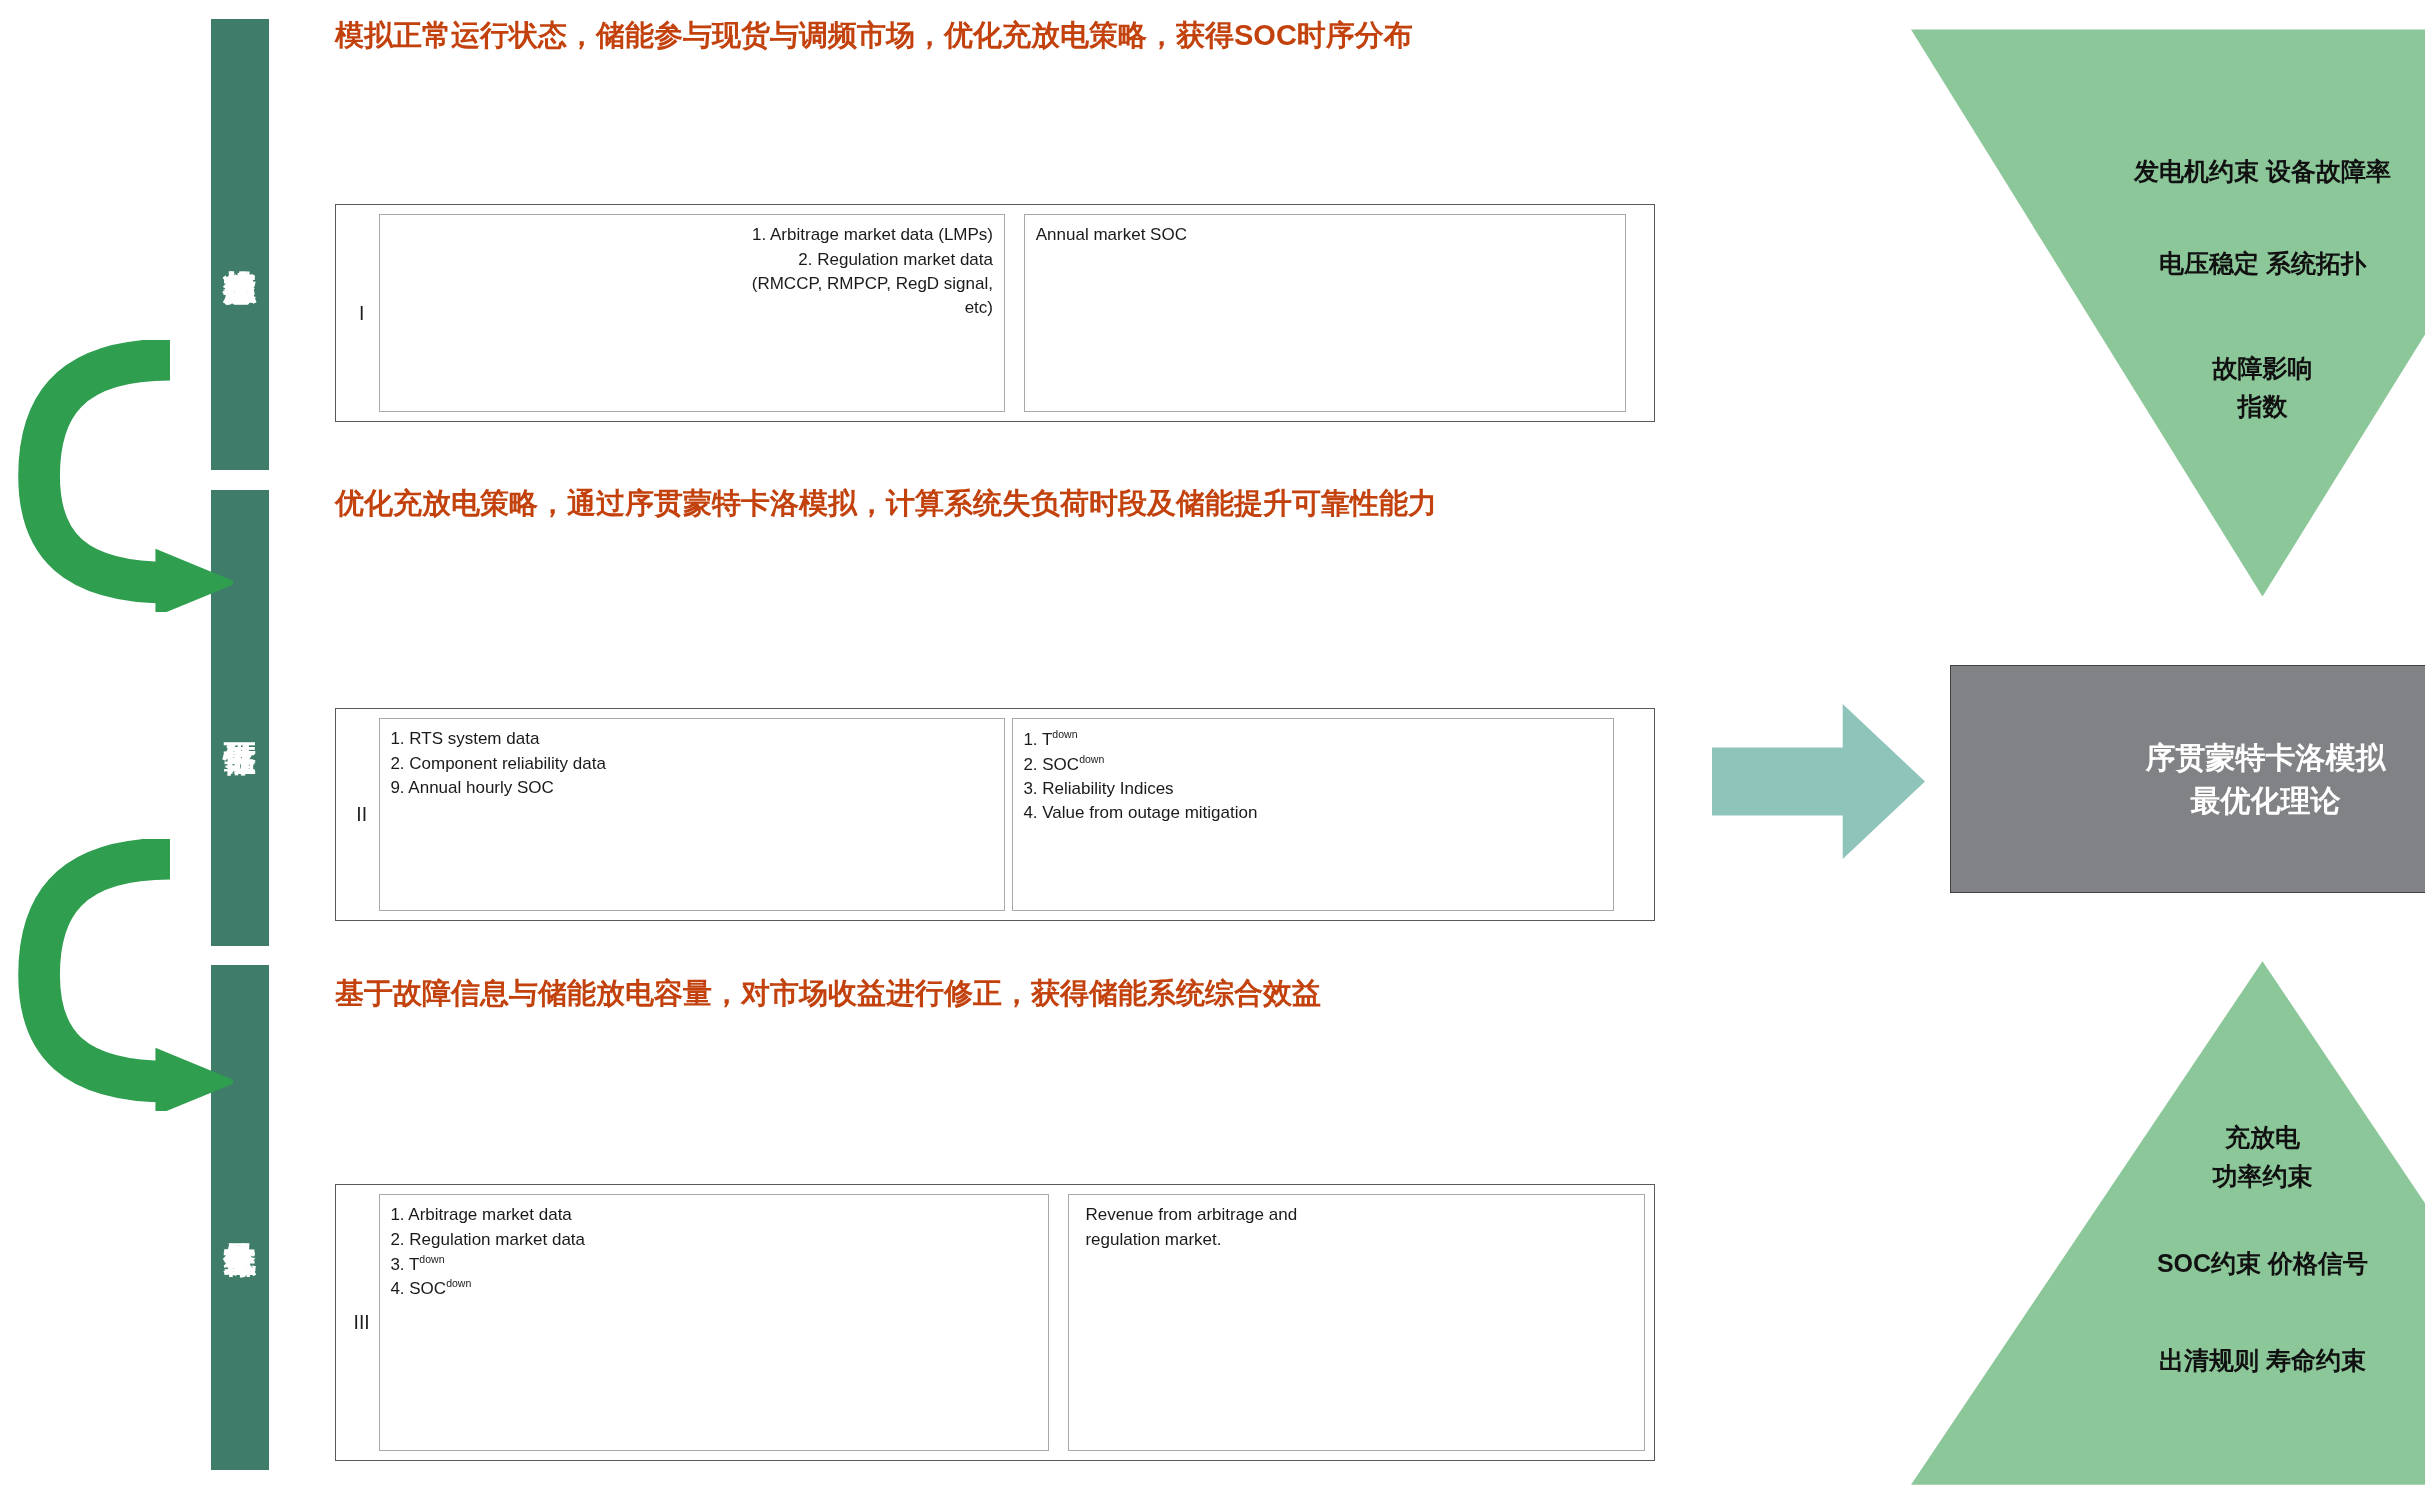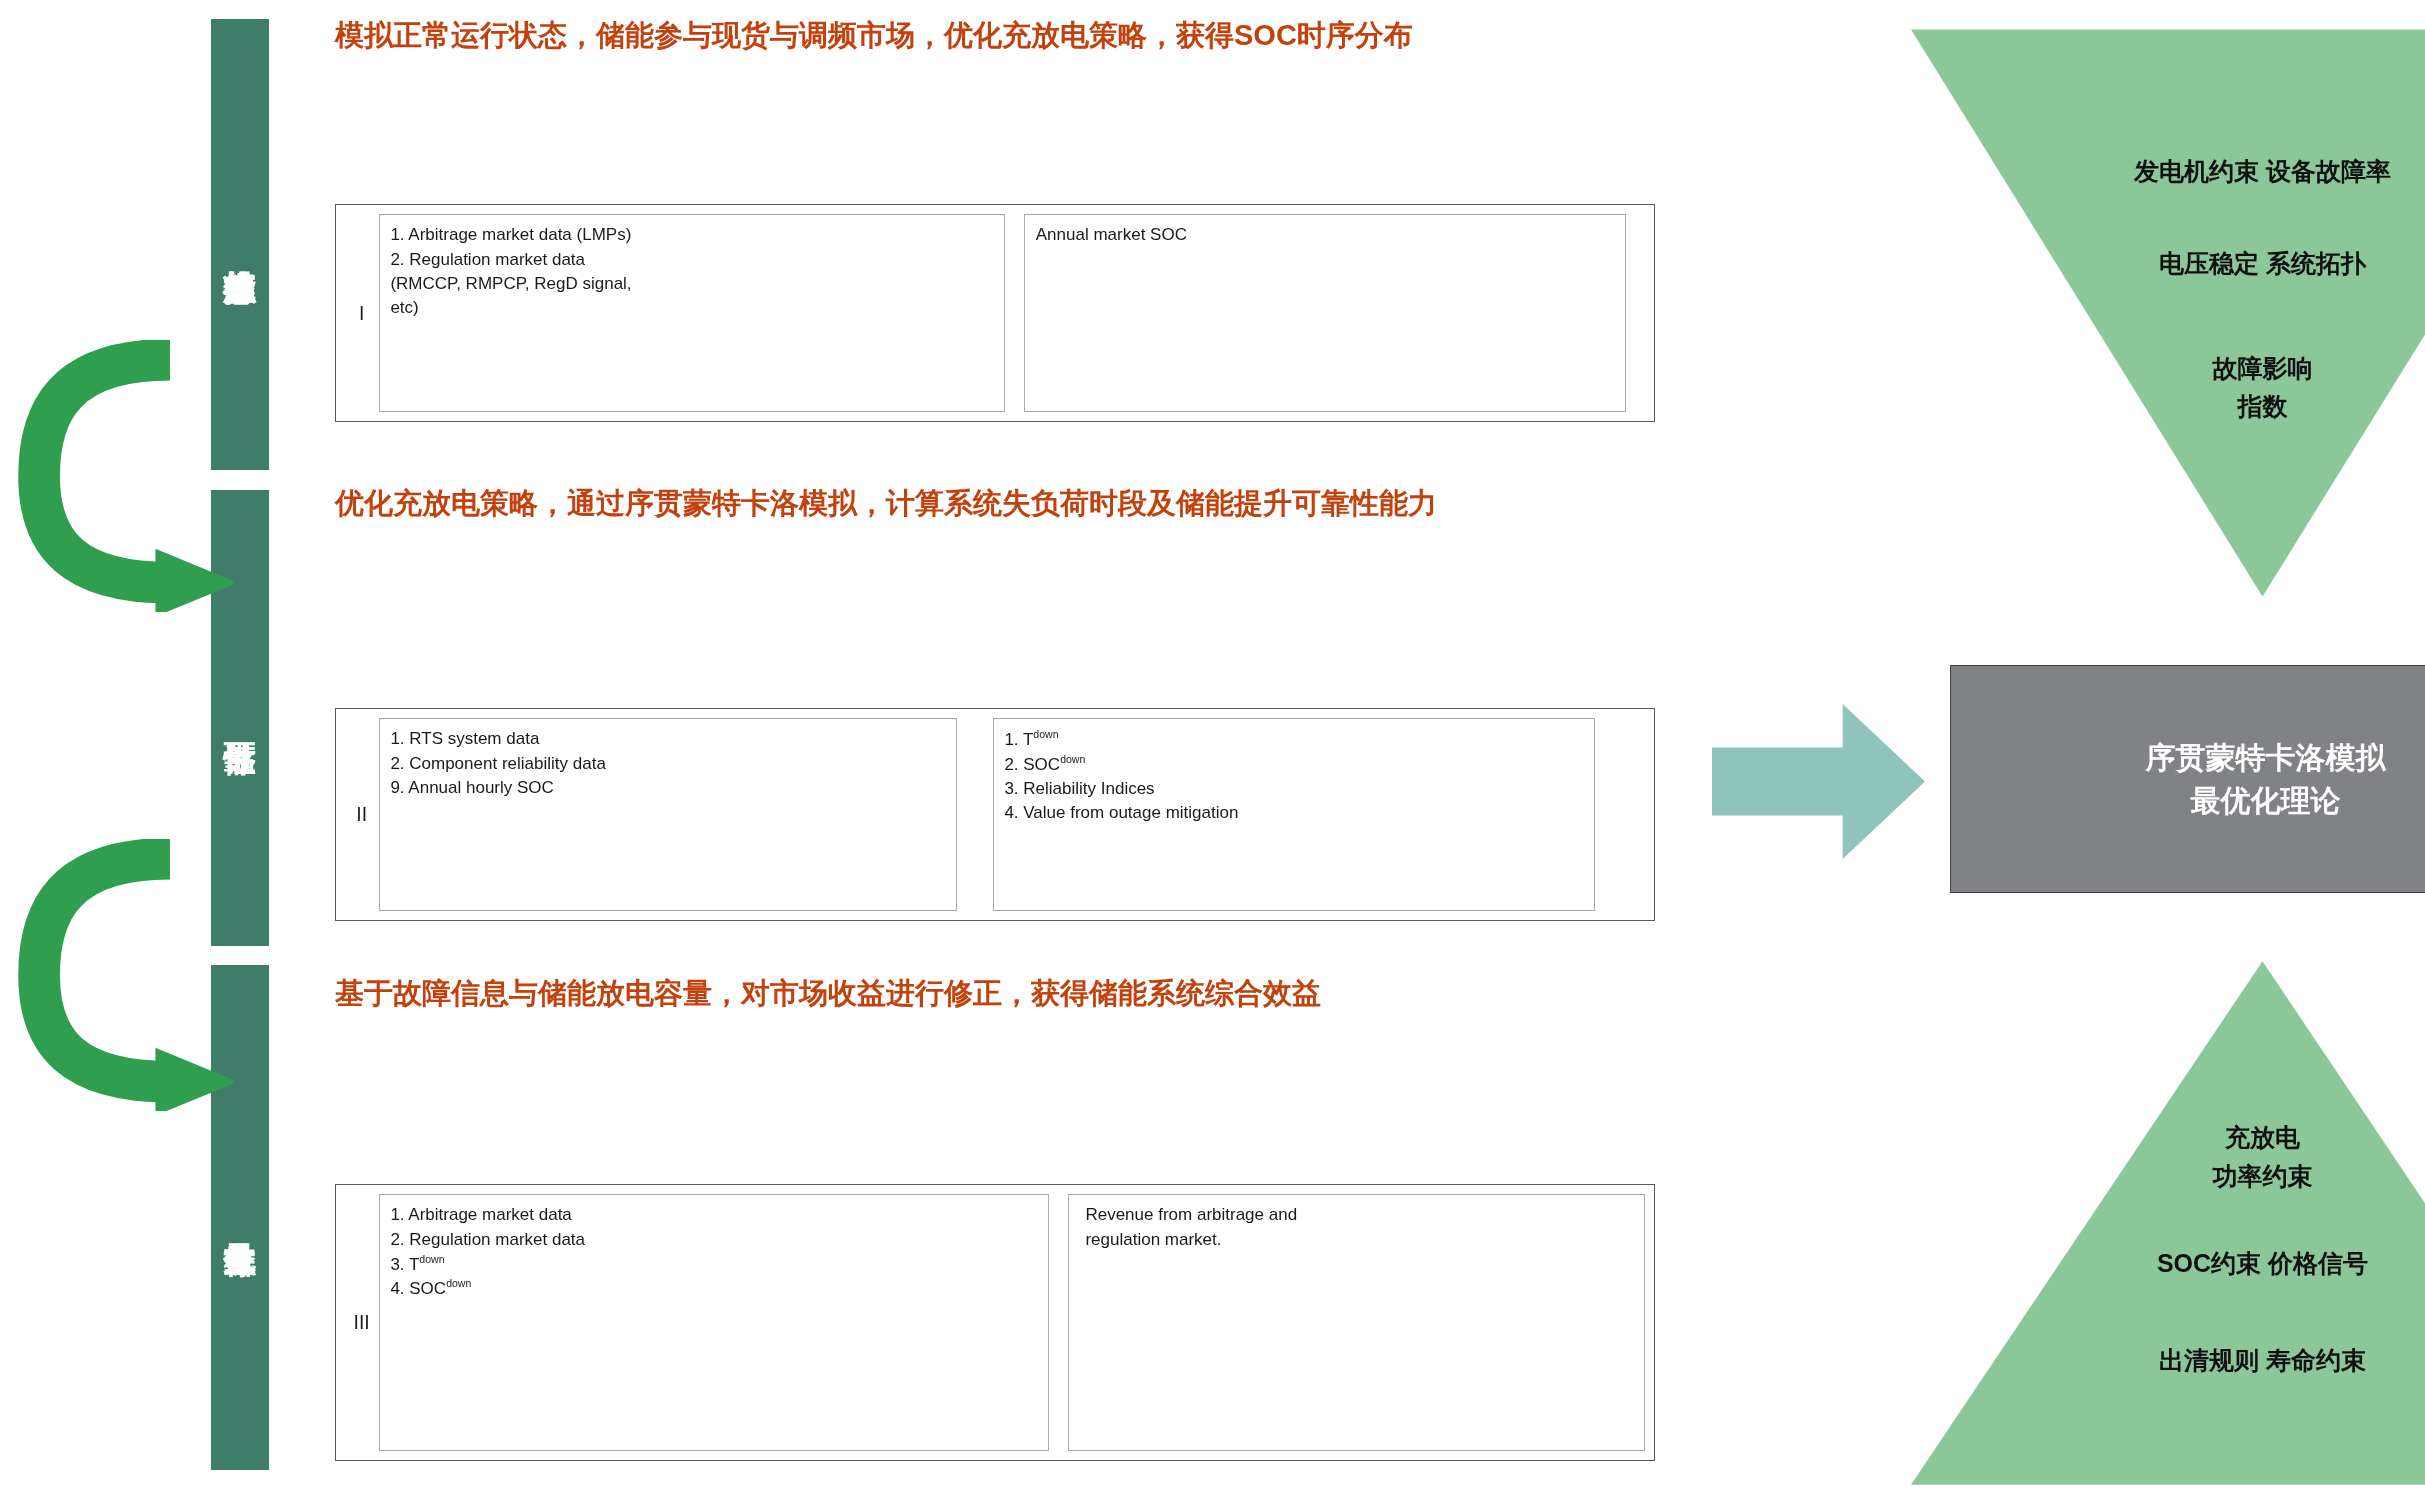--- a/index.html
+++ b/index.html
@@ -99,38 +99,38 @@
 <body>
 
 <div id="root">
 
   <div class="abs stage-tab" style="left:211px; top:19.4px; width:58px; height:451px;">储能状态模拟</div>
 
   <div class="abs stage-heading" style="left:335px; top:16.5px; width:1334px;">模拟正常运行状态，储能参与现货与调频市场，优化充放电策略，获得SOC时序分布</div>
 
   <div class="abs stage-box" style="left:335px; top:204px; width:1320px; height:218px; padding:8.7px;">
     <div class="roman">I</div>
-    <div class="inner-card" style="width:626px; margin-right:19.4px;">
+    <div class="inner-card" style="width:626px; margin-right:19.4px;text-align:right;">
       <div>1. Arbitrage market data (LMPs)</div>
       <div>2. Regulation market data</div>
       <div>(RMCCP, RMPCP, RegD signal,</div>
       <div>etc)</div>
     </div>
     <div class="inner-card" style="width:602px;">
       <div>Annual market SOC</div>
     </div>
   </div>
 
   <div class="abs stage-tab" style="left:211px; top:490px; width:58px; height:456px;">可靠性评估</div>
 
   <div class="abs stage-heading" style="left:335px; top:485px; width:1349px;">优化充放电策略，通过序贯蒙特卡洛模拟，计算系统失负荷时段及储能提升可靠性能力</div>
 
   <div class="abs stage-box" style="left:335px; top:708px; width:1320px; height:213px; padding:8.7px;">
     <div class="roman">II</div>
-    <div class="inner-card" style="width:578px; margin-right:36px;">
+    <div class="inner-card" style="width:626px; margin-right:7px;">
       <div>1. RTS system data</div>
       <div>2. Component reliability data</div>
       <div>9. Annual hourly SOC</div>
     </div>
     <div class="inner-card" style="width:602px;">
       <div>1. T<sup>down</sup></div>
       <div>2. SOC<sup>down</sup></div>
       <div>3. Reliability Indices</div>
       <div>4. Value from outage mitigation</div>
     </div>

